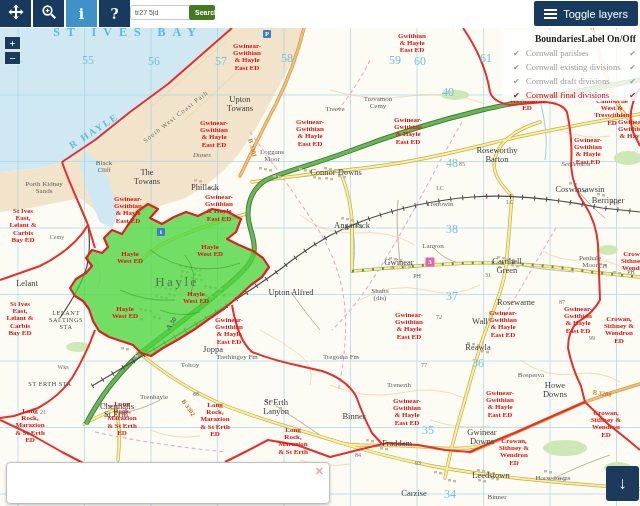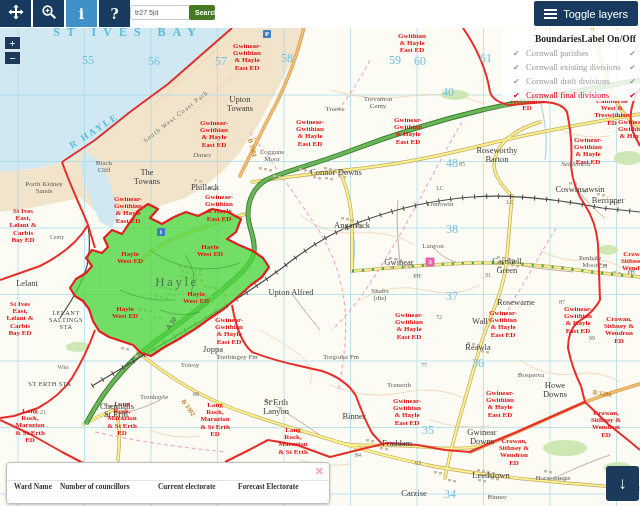--- a/index.html
+++ b/index.html
@@ -735,24 +735,18 @@
         <div class="lrow act">
           <span class="chk">✔</span>
           <span class="llbl">Cornwall final divisions</span>
           <span class="chk r">✔</span>
         </div>
       </div>
 </div>
 
 <div class="details">
   <div class="dclose">✕</div>
-  <div class="drow h">
-        <span style="left: 7px;">Ward Name</span>
-        <span style="left: 53px;">Number of councillors</span>
-        <span style="left: 151px;">Current electorate</span>
-        <span style="left: 231px;">Forecast Electorate</span>
-      </div>
 </div>
 
 <div class="downbtn">
   <span>↓</span>
 </div>
 </div>
 
 </body></html>

